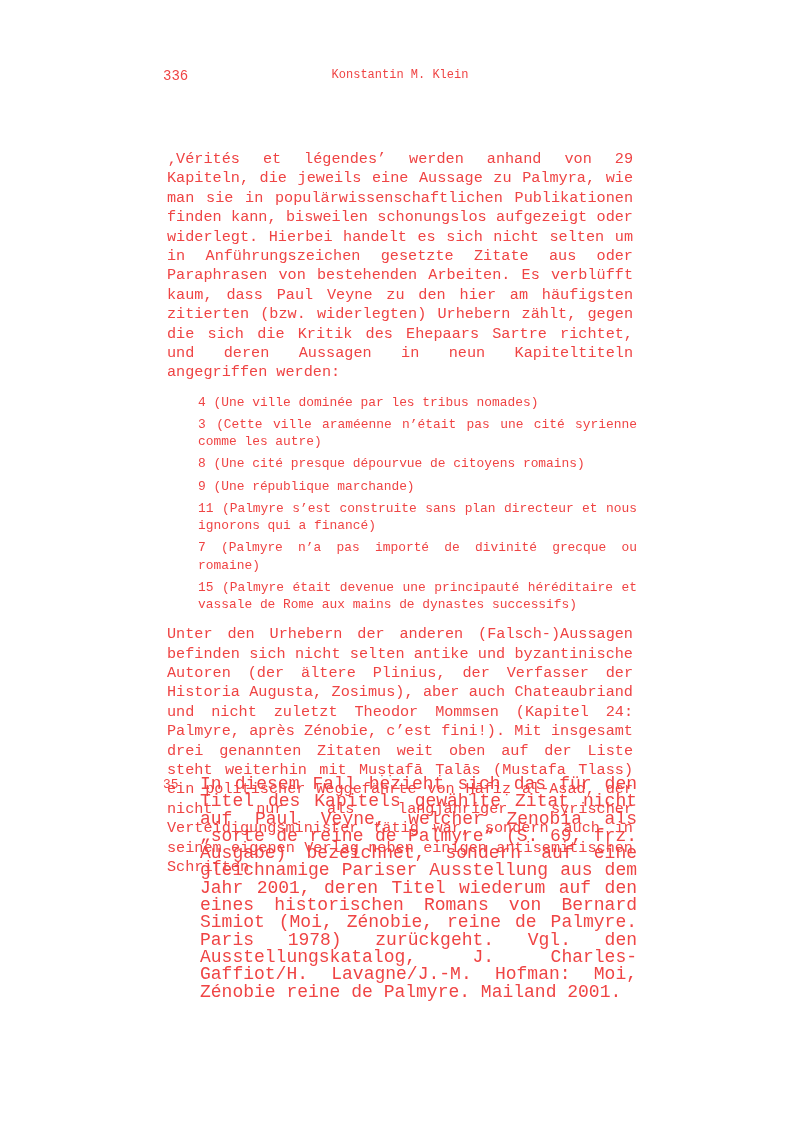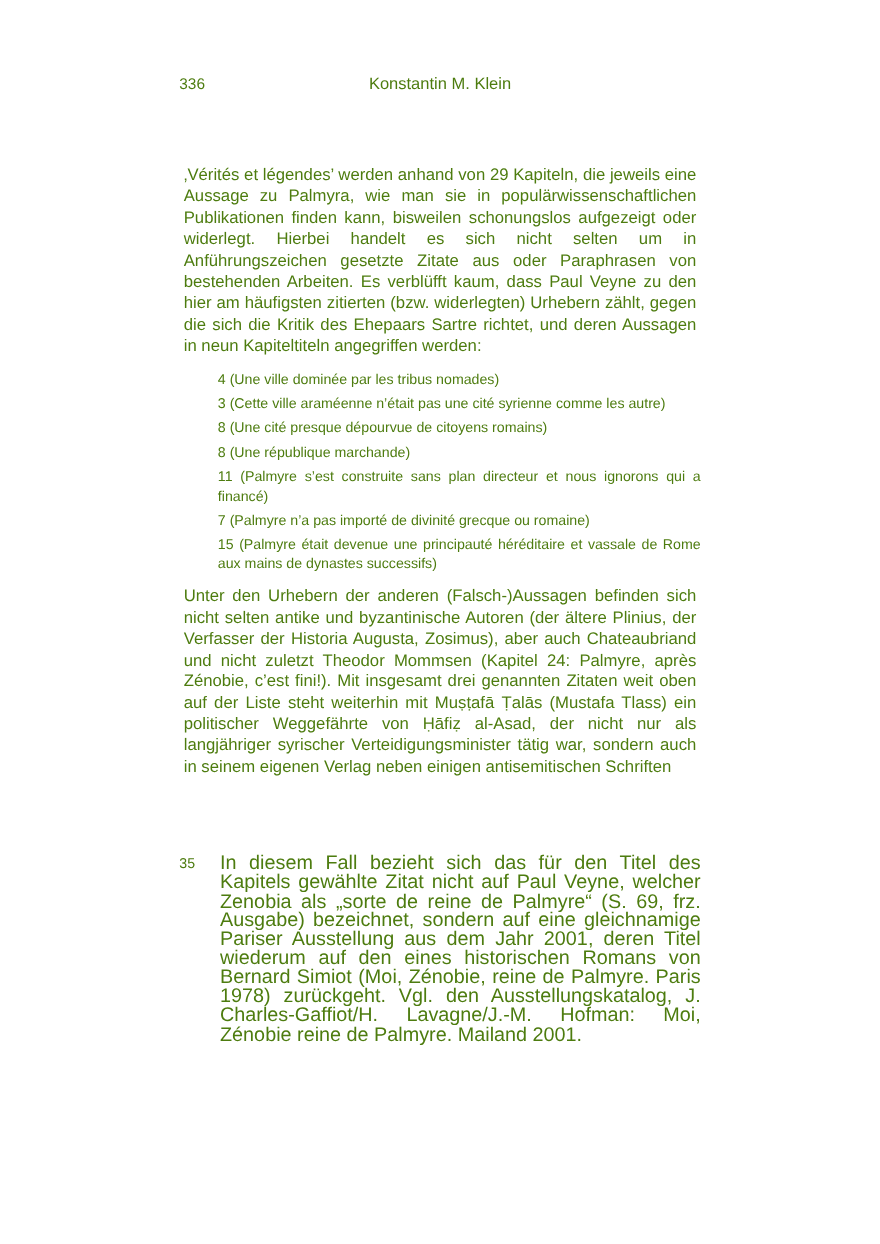--- a/index.html
+++ b/index.html
@@ -5,22 +5,22 @@
   html, body {
     margin: 0;
     padding: 0;
     background: #ffffff;
   }
   .page {
     position: relative;
     width: 800px;
     height: 1131px;
     background: #ffffff;
-    font-family: Liberation Sans, sans-serif;
-    color: #4d7c0f;
+    font-family: Liberation Mono, monospace;
+    color: #ef4444;
     overflow: hidden;
   }
   .running-header {
     position: absolute;
     left: 163px;
     top: 68px;
     width: 474px;
     height: 20px;
     font-size: 14px;
   }
@@ -28,21 +28,21 @@
     position: absolute;
     left: 0;
     top: 0;
   }
   .running-title {
     position: absolute;
     left: 0;
     top: 0;
     width: 100%;
     text-align: center;
-    font-size: 15px;
+    font-size: 12px;
   }
   .content {
     position: absolute;
     left: 163px;
     top: 146px;
     width: 474px;
   }
   .body-par {
     margin: 4px;
     font-size: 15.2px;
@@ -107,21 +107,21 @@
   </header>
 
   <main class="content">
 
     <p class="body-par">‚Vérités et légendes’ werden anhand von 29 Kapiteln, die jeweils eine Aussage zu Palmyra, wie man sie in populärwissenschaftlichen Publikationen finden kann, bisweilen schonungslos aufgezeigt oder widerlegt. Hierbei handelt es sich nicht selten um in Anführungszeichen gesetzte Zitate aus oder Paraphrasen von bestehenden Arbeiten. Es verblüfft kaum, dass Paul Veyne zu den hier am häufigsten zitierten (bzw. widerlegten) Urhebern zählt, gegen die sich die Kritik des Ehepaars Sartre richtet, und deren Aussagen in neun Kapiteltiteln angegriffen werden:</p>
 
     <div class="chapter-list">
       <p class="chapter-item">4 (Une ville dominée par les tribus nomades)</p>
       <p class="chapter-item">3 (Cette ville araméenne n’était pas une cité syrienne comme les autre)</p>
       <p class="chapter-item">8 (Une cité presque dépourvue de citoyens romains)</p>
-      <p class="chapter-item">8 (Une république marchande)</p>
+      <p class="chapter-item">9 (Une république marchande)</p>
       <p class="chapter-item">11 (Palmyre s’est construite sans plan directeur et nous ignorons qui a financé)</p>
       <p class="chapter-item">7 (Palmyre n’a pas importé de divinité grecque ou romaine)</p>
       <p class="chapter-item">15 (Palmyre était devenue une principauté héréditaire et vassale de Rome aux mains de dynastes successifs)</p>
     </div>
 
     <p class="body-par">Unter den Urhebern der anderen (Falsch-)Aussagen befinden sich nicht selten antike und byzantinische Autoren (der ältere Plinius, der Verfasser der Historia Augusta, Zosimus), aber auch Chateaubriand und nicht zuletzt Theodor Mommsen (Kapitel 24: Palmyre, après Zénobie, c’est fini!). Mit insgesamt drei genannten Zitaten weit oben auf der Liste steht weiterhin mit Muṣṭafā Ṭalās (Mustafa Tlass) ein politischer Weggefährte von Ḥāfiẓ al-Asad, der nicht nur als langjähriger syrischer Verteidigungsminister tätig war, sondern auch in seinem eigenen Verlag neben einigen antisemitischen Schriften</p>
 
   </main>
 
   <footer class="footnote-section">

